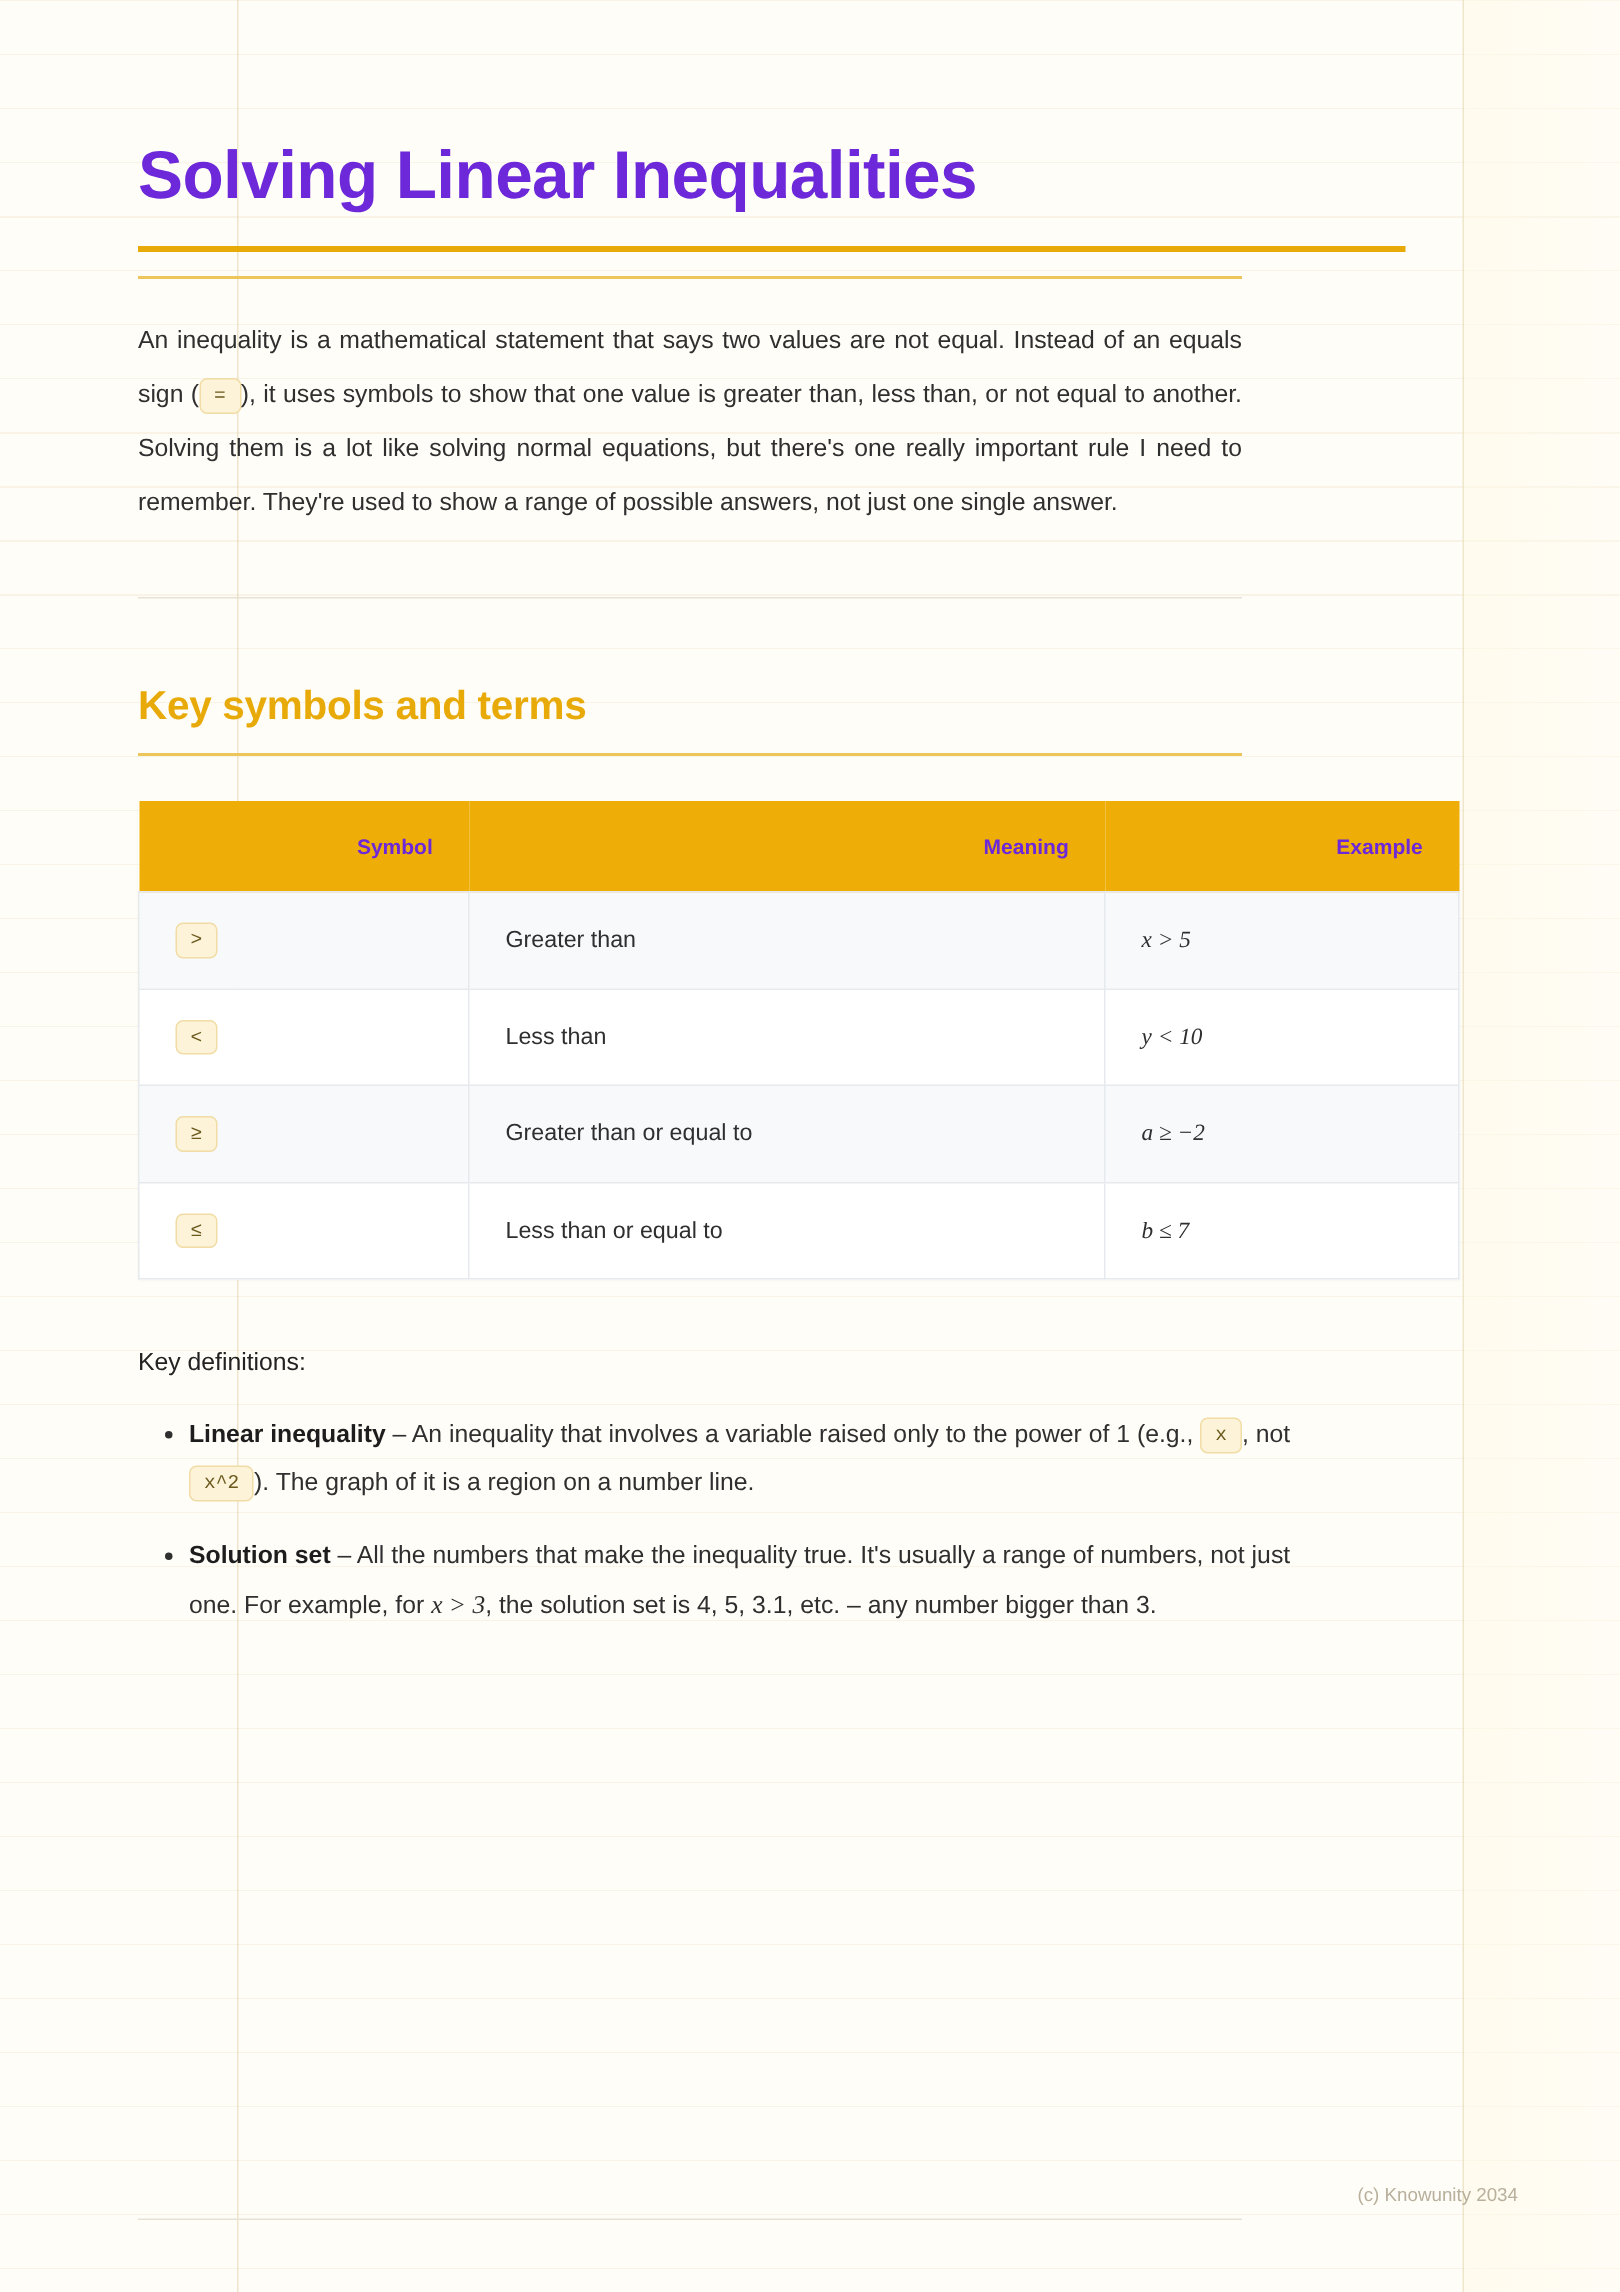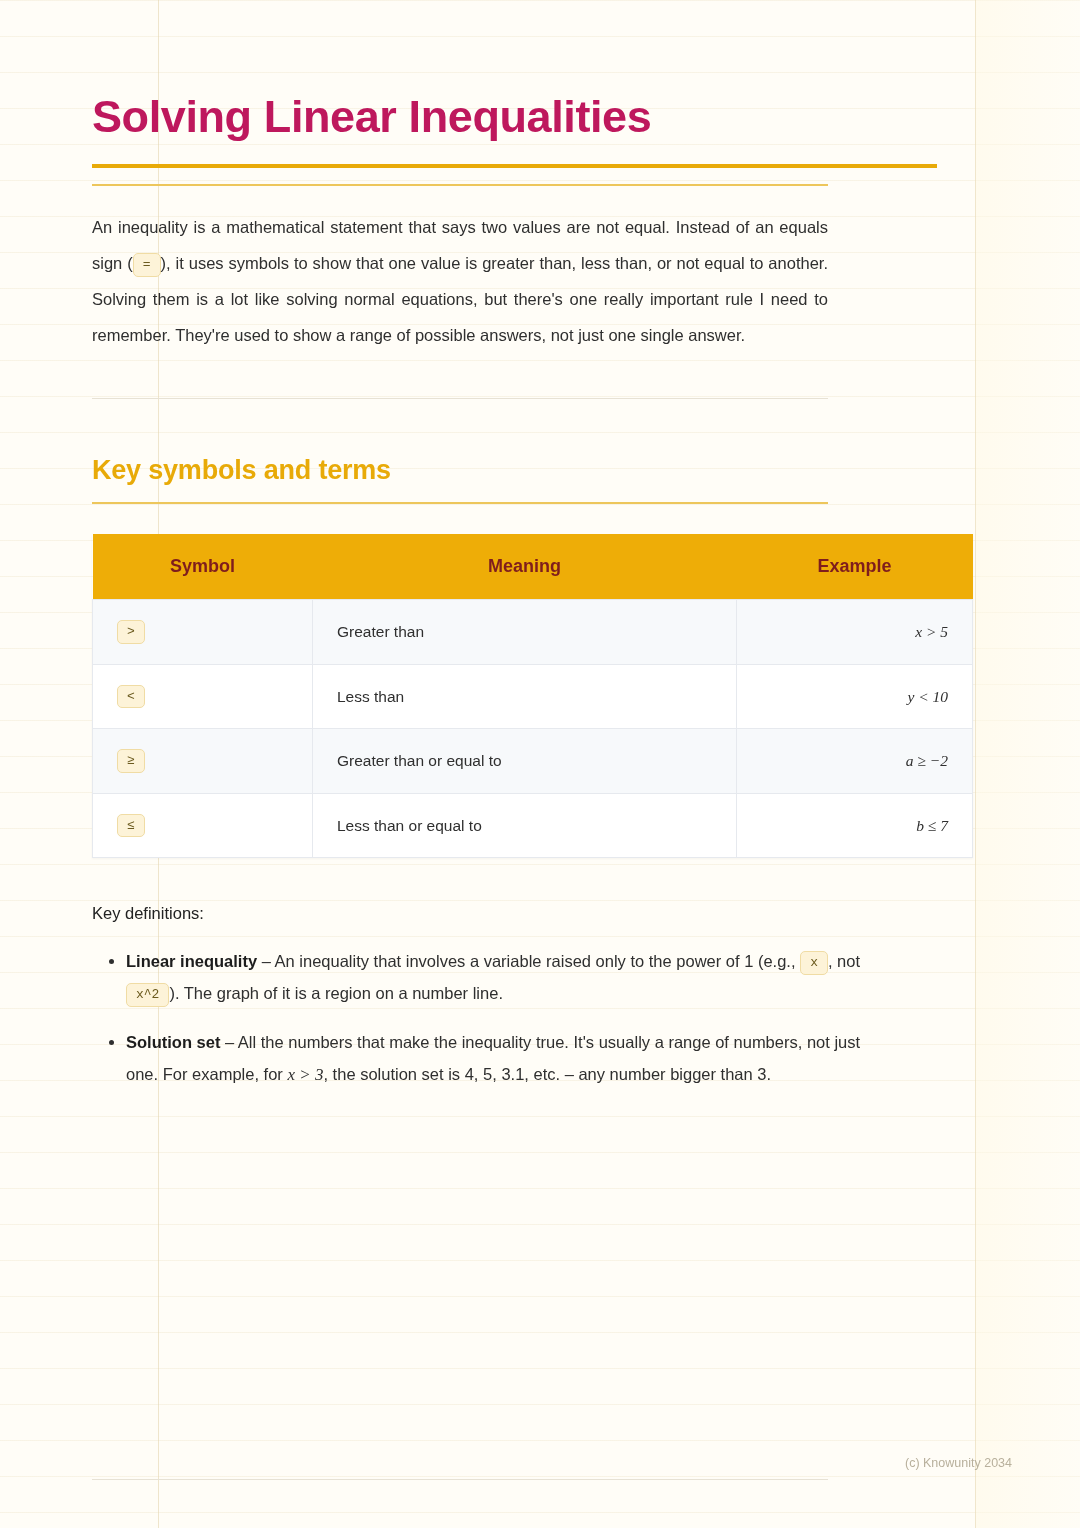--- a/index.html
+++ b/index.html
@@ -65,21 +65,21 @@
   .content {
     position: relative;
     padding: 72px 104px 0 92px;
     box-sizing: border-box;
   }
 
   h1.doc-title {
     font-size: 45px;
     line-height: 1.12;
     font-weight: bold;
-    color: #be185d;
+    color: #6d28d9;
     margin: 20px 0 0 0;
     letter-spacing: -0.4px;
   }
   .title-rule {
     height: 4px;
     background: #e8aa08;
     margin: 22px 0 0 0;
     width: 845px;
   }
 
@@ -133,24 +133,24 @@
 
   table.symbol-table {
     border-collapse: collapse;
     width: 736px;
     margin-top: 30px;
     table-layout: fixed;
     box-shadow: 0 1px 2px rgba(0,0,0,0.04);
   }
   table.symbol-table th {
     background: #eead07;
-    color: #7f1d1d;
-    font-size: 18px;
+    color: #6d28d9;
+    font-size: 14px;
     font-weight: bold;
-    text-align: center;
+    text-align: right;
     padding: 22px 24px;
     border: none;
   }
   table.symbol-table th:nth-child(1) { width: 172px; }
   table.symbol-table th:nth-child(2) { width: 376px; }
   table.symbol-table th:nth-child(3) { width: 188px; }
   table.symbol-table td {
     border: 1px solid #e6e9ee;
     padding: 20px 24px;
     font-size: 15.5px;
@@ -158,21 +158,20 @@
     background: #ffffff;
     vertical-align: middle;
   }
   table.symbol-table tr:nth-child(odd) td { background: #f7f9fb; }
   table.symbol-table tr:nth-child(even) td { background: #ffffff; }
   td.symbol-cell { padding-left: 20px; }
   .math {
     font-family: "Liberation Serif", serif;
     font-style: italic;
     font-size: 17px;
-    text-align: right;
   }
 
   .key-defs-heading {
     font-size: 16.5px;
     font-weight: normal;
     color: #222;
     margin-top: 46px;
   }
   ul.defs {
     margin: 22px 0 0 0;

